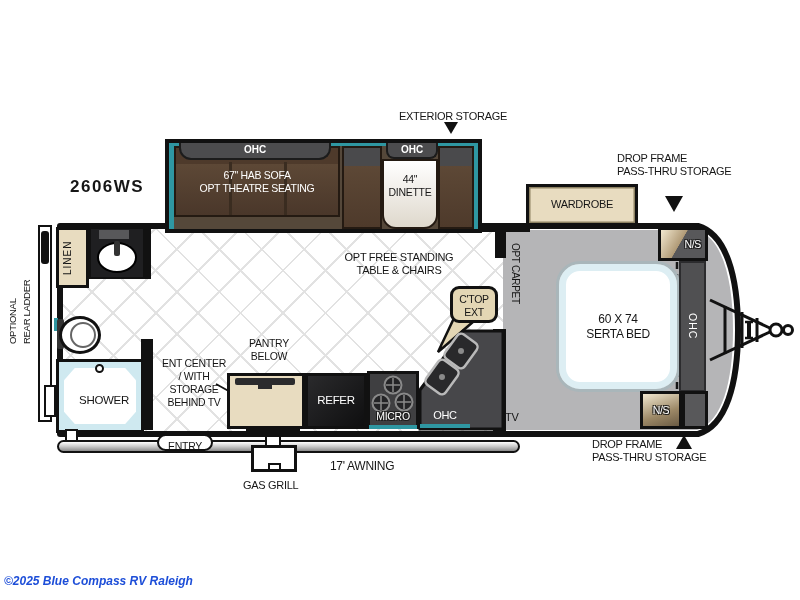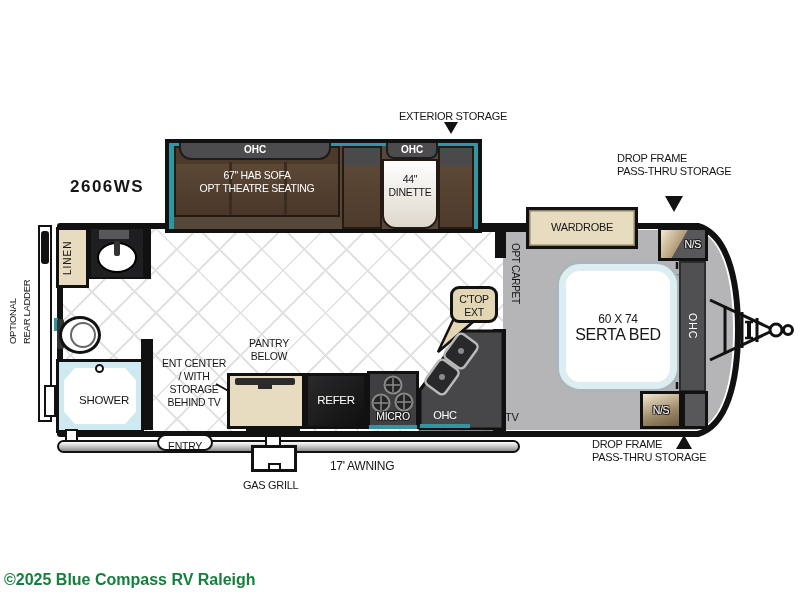--- a/index.html
+++ b/index.html
@@ -90,21 +90,21 @@
         <div class="lbl" style="font-size:10.5px">44"</div>
         <div class="lbl" style="font-size:10.5px">DINETTE</div>
       </div>
     </div>
     <div class="abs ohcband" style="left:217px;top:0;width:48px;height:14px;border-radius:0 0 8px 8px">
       <span>OHC</span>
     </div>
     <div class="abs bench" style="left:269px;top:3px;width:36px;height:83px"></div>
   </div>
 
-  <div class="abs tan ctr" style="left:526px;top:207px;width:112px;height:42px;border-width:3.5px;box-shadow:inset 0 0 0 1.5px #8d8263;z-index:4">
+  <div class="abs tan ctr" style="left:526px;top:184px;width:112px;height:42px;border-width:3.5px;box-shadow:inset 0 0 0 1.5px #8d8263;z-index:4">
     <span class="lbl" style="line-height:35px">WARDROBE</span>
   </div>
 
   <div class="abs tan" style="left:56px;top:227px;width:33px;height:61px;z-index:4">
     <div class="vup ctr" style="width:100%;height:100%;margin:0 auto">
       <span class="lbl" style="font-size:10px;letter-spacing:1px">LINEN</span>
     </div>
   </div>
   <div class="abs" style="left:89px;top:227px;width:56px;height:52px;background:#1f1f21;border:2.5px solid #111;box-sizing:border-box;z-index:4">
     <div class="abs" style="left:8px;top:1px;width:30px;height:9px;background:#58585a"></div>
@@ -161,21 +161,21 @@
     <div class="lbl" style="font-size:10.5px">C'TOP</div>
     <div class="lbl" style="font-size:10.5px">EXT</div>
   </div>
   <div class="abs" style="left:505px;top:407px;z-index:5">
     <span class="lbl">TV</span>
   </div>
 
   <div class="abs" style="left:556px;top:261px;width:124px;height:131px;background:#fff;border:3px solid #a9b6ba;border-radius:24px;box-shadow:inset 0 0 0 7px #ddeef3;box-sizing:border-box;z-index:4">
     <div class="abs ctr" style="left:0;top:48px;width:118px">
       <div class="lbl" style="font-size:12px;line-height:15px">60 X 74</div>
-      <div class="lbl" style="font-size:16px;line-height:15px">SERTA BED</div>
+      <div class="lbl" style="font-size:12px;line-height:15px">SERTA BED</div>
     </div>
   </div>
   <div class="abs ctr" style="left:679px;top:261px;width:27px;height:131px;background:#505052;border:2px solid #2c2c2e;box-sizing:border-box;z-index:4">
     <div class="vdown" style="width:100%;height:100%;display:flex;align-items:center;justify-content:center">
       <span class="lbl wtxt" style="font-size:10.5px;letter-spacing:1px">OHC</span>
     </div>
   </div>
   <div class="abs" style="left:658px;top:227px;width:50px;height:34px;border:3px solid #111;box-sizing:border-box;z-index:4;background:linear-gradient(120deg,#f2e8d0 0%,#b09a76 44%,#58585a 45%,#58585a 100%)">
     <span class="lbl wtxt oshadow" style="font-size:10.5px;line-height:28px;float:right;margin-right:4px">N/S</span>
   </div>
@@ -201,20 +201,24 @@
     <div class="lbl">PASS-THRU STORAGE</div>
   </div>
   <div class="abs arrow-down" style="left:665px;top:196px;border-left-width:9px;border-right-width:9px;border-top-width:16px;z-index:6"></div>
 
   <div class="abs" style="left:592px;top:438px;z-index:6">
     <div class="lbl">DROP FRAME</div>
     <div class="lbl">PASS-THRU STORAGE</div>
   </div>
   <div class="abs arrow-up" style="left:676px;top:435px;z-index:6"></div>
 
+  <div class="abs ctr" style="left:325px;top:251px;width:148px;z-index:6">
+    <div class="lbl">OPT FREE STANDING</div>
+    <div class="lbl">TABLE &amp; CHAIRS</div>
+  </div>
 
   <div class="abs vup" style="left:6px;top:226px;height:118px;z-index:6">
     <div class="lbl" style="font-size:9.5px;line-height:14px">OPTIONAL</div>
     <div class="lbl" style="font-size:9.5px;line-height:14px">REAR LADDER</div>
   </div>
 
   <div class="abs ctr" style="left:157px;top:357px;width:74px;z-index:6">
     <div class="lbl" style="font-size:10.5px">ENT CENTER</div>
     <div class="lbl" style="font-size:10.5px">/ WITH</div>
     <div class="lbl" style="font-size:10.5px">STORAGE</div>
@@ -237,16 +241,16 @@
     <div class="abs" style="left:14px;bottom:0;width:13px;height:6px;border:2.5px solid #111;border-bottom:none;box-sizing:border-box"></div>
   </div>
   <div class="abs" style="left:243px;top:475px;z-index:6">
     <span class="lbl">GAS GRILL</span>
   </div>
   <div class="abs" style="left:330px;top:456px;z-index:6">
     <span class="lbl" style="font-size:12px">17' AWNING</span>
   </div>
 
   <div class="abs" style="left:4px;top:571px;z-index:6">
-    <span style="font-weight:bold;font-size:16px;color:#15803d">©2025 Blue Compass RV Raleigh</span>
+    <span style="font-weight:bold;font-style:italic;font-size:12px;color:#1d4ed8">©2025 Blue Compass RV Raleigh</span>
   </div>
 
 </div>
 
 </body></html>

